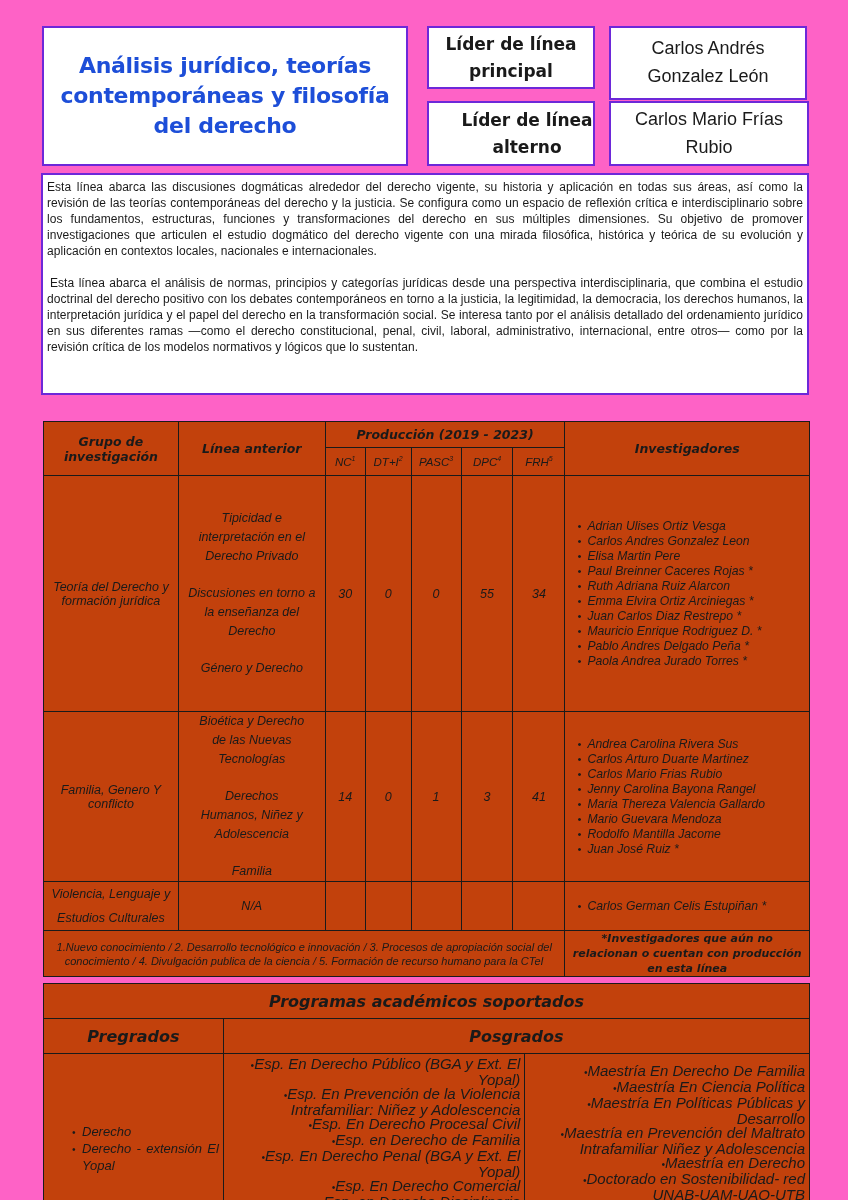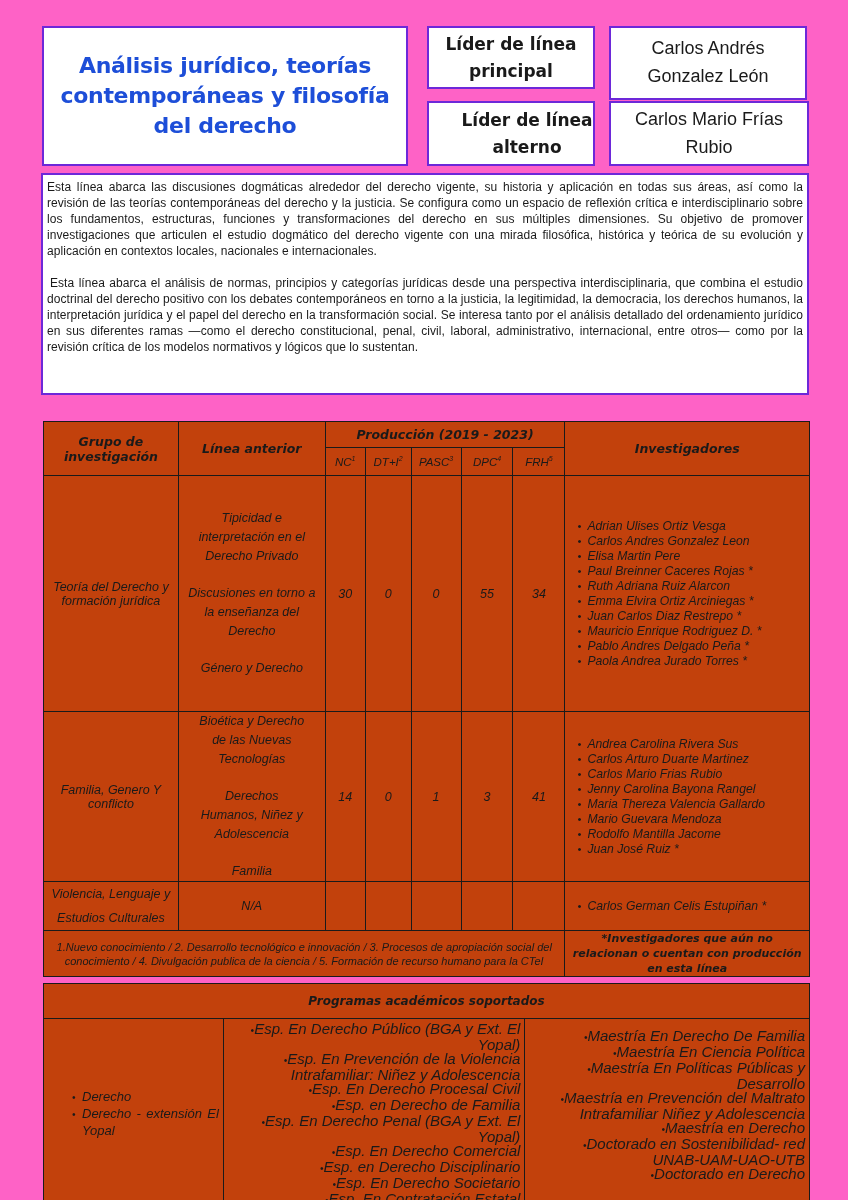--- a/index.html
+++ b/index.html
@@ -32,21 +32,21 @@
   .lines-cell div { line-height: 19px; }
   .lines-cell div.gap { height: 18px; }
   .inv-list { list-style: none; text-align: left; padding-left: 12px; font-size: 12.2px; line-height: 15px; }
   .inv-list li::before { content: "•"; display: inline-block; width: 10px; font-size: 11px; }
   .footnote-cell { font-size: 11px !important; line-height: 14px; padding: 4px 6px; }
   .asterisk-note { font-weight: bold; font-size: 11px !important; line-height: 15px; font-family: "DejaVu Sans", sans-serif; }
 
   
   #programs-table { left: 43px; top: 983px; width: 767px; }
   #programs-table td, #programs-table th { border: 1.5px solid #1a1a1a; }
-  #programs-table th { font-weight: bold; font-family: "DejaVu Sans", sans-serif; font-size: 12px; height: 35px; text-align: center; }
+  #programs-table th { font-weight: bold; font-family: "DejaVu Sans", sans-serif; font-size: 16px; height: 35px; text-align: center; }
   .prog-list { list-style: none; text-align: right; font-size: 15px; line-height: 14px; }
   .prog-list li { padding-left: 14px; text-indent: -10px; }
   .prog-list li::before { content: "•"; display: inline-block; width: 10px; text-indent: 0; font-size: 10px; }
 </style>
 </head>
 <body>
 
 <div class="box" id="title-box">
   <h1>Análisis jurídico, teorías contemporáneas y filosofía del derecho</h1>
 </div>
@@ -169,20 +169,24 @@
 <table id="programs-table">
   <colgroup>
     <col style="width:180px">
       <col style="width:302px">
       <col style="width:285px">
   </colgroup>
   <tbody>
       <tr>
     <th colspan="3">Programas académicos soportados</th>
   </tr>
+  <tr>
+    <th>Pregrados</th>
+    <th colspan="2">Posgrados</th>
+  </tr>
   <tr style="height:146px">
     <td style="vertical-align:middle; padding:0 4px 0 24px">
       <ul class="prog-list" style="font-size:13px; line-height:16px; text-align:justify">
         <li>Derecho</li>
         <li>Derecho - extensión El Yopal</li>
       </ul>
     </td>
     <td style="vertical-align:top; padding:3px 4px 0 10px">
       <ul class="prog-list">
         <li>Esp. En Derecho Público (BGA y Ext. El Yopal)</li>

